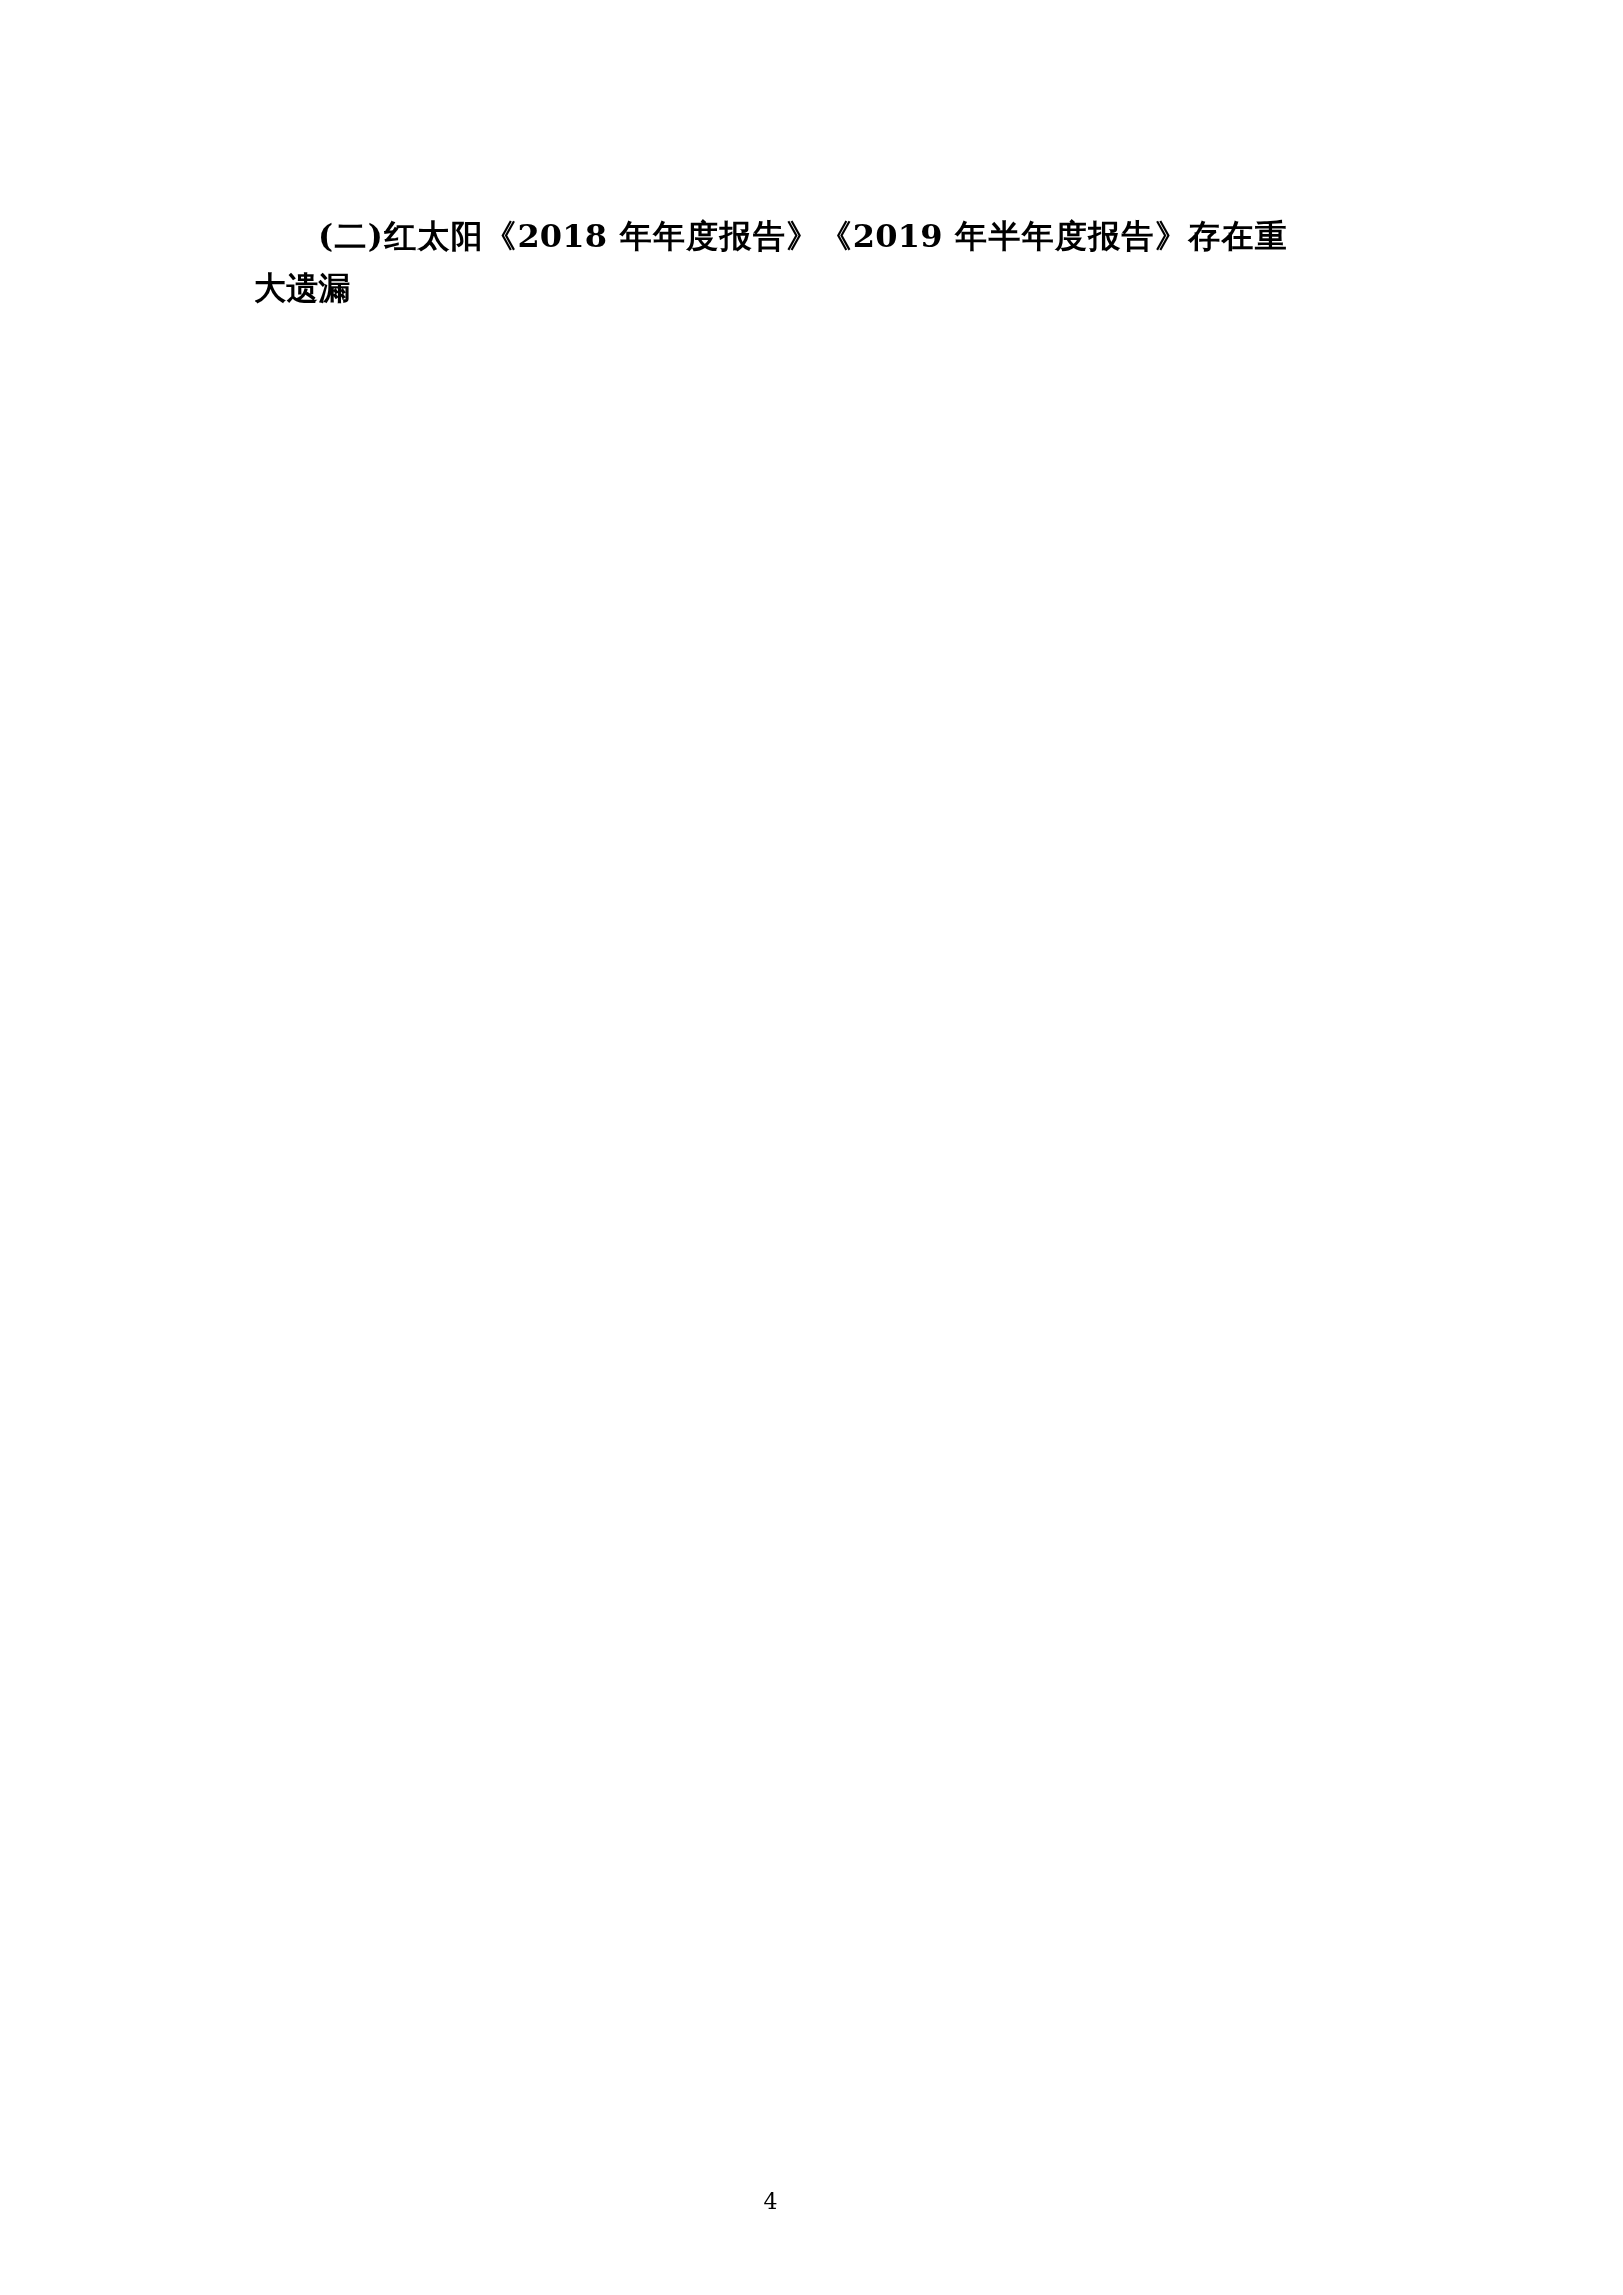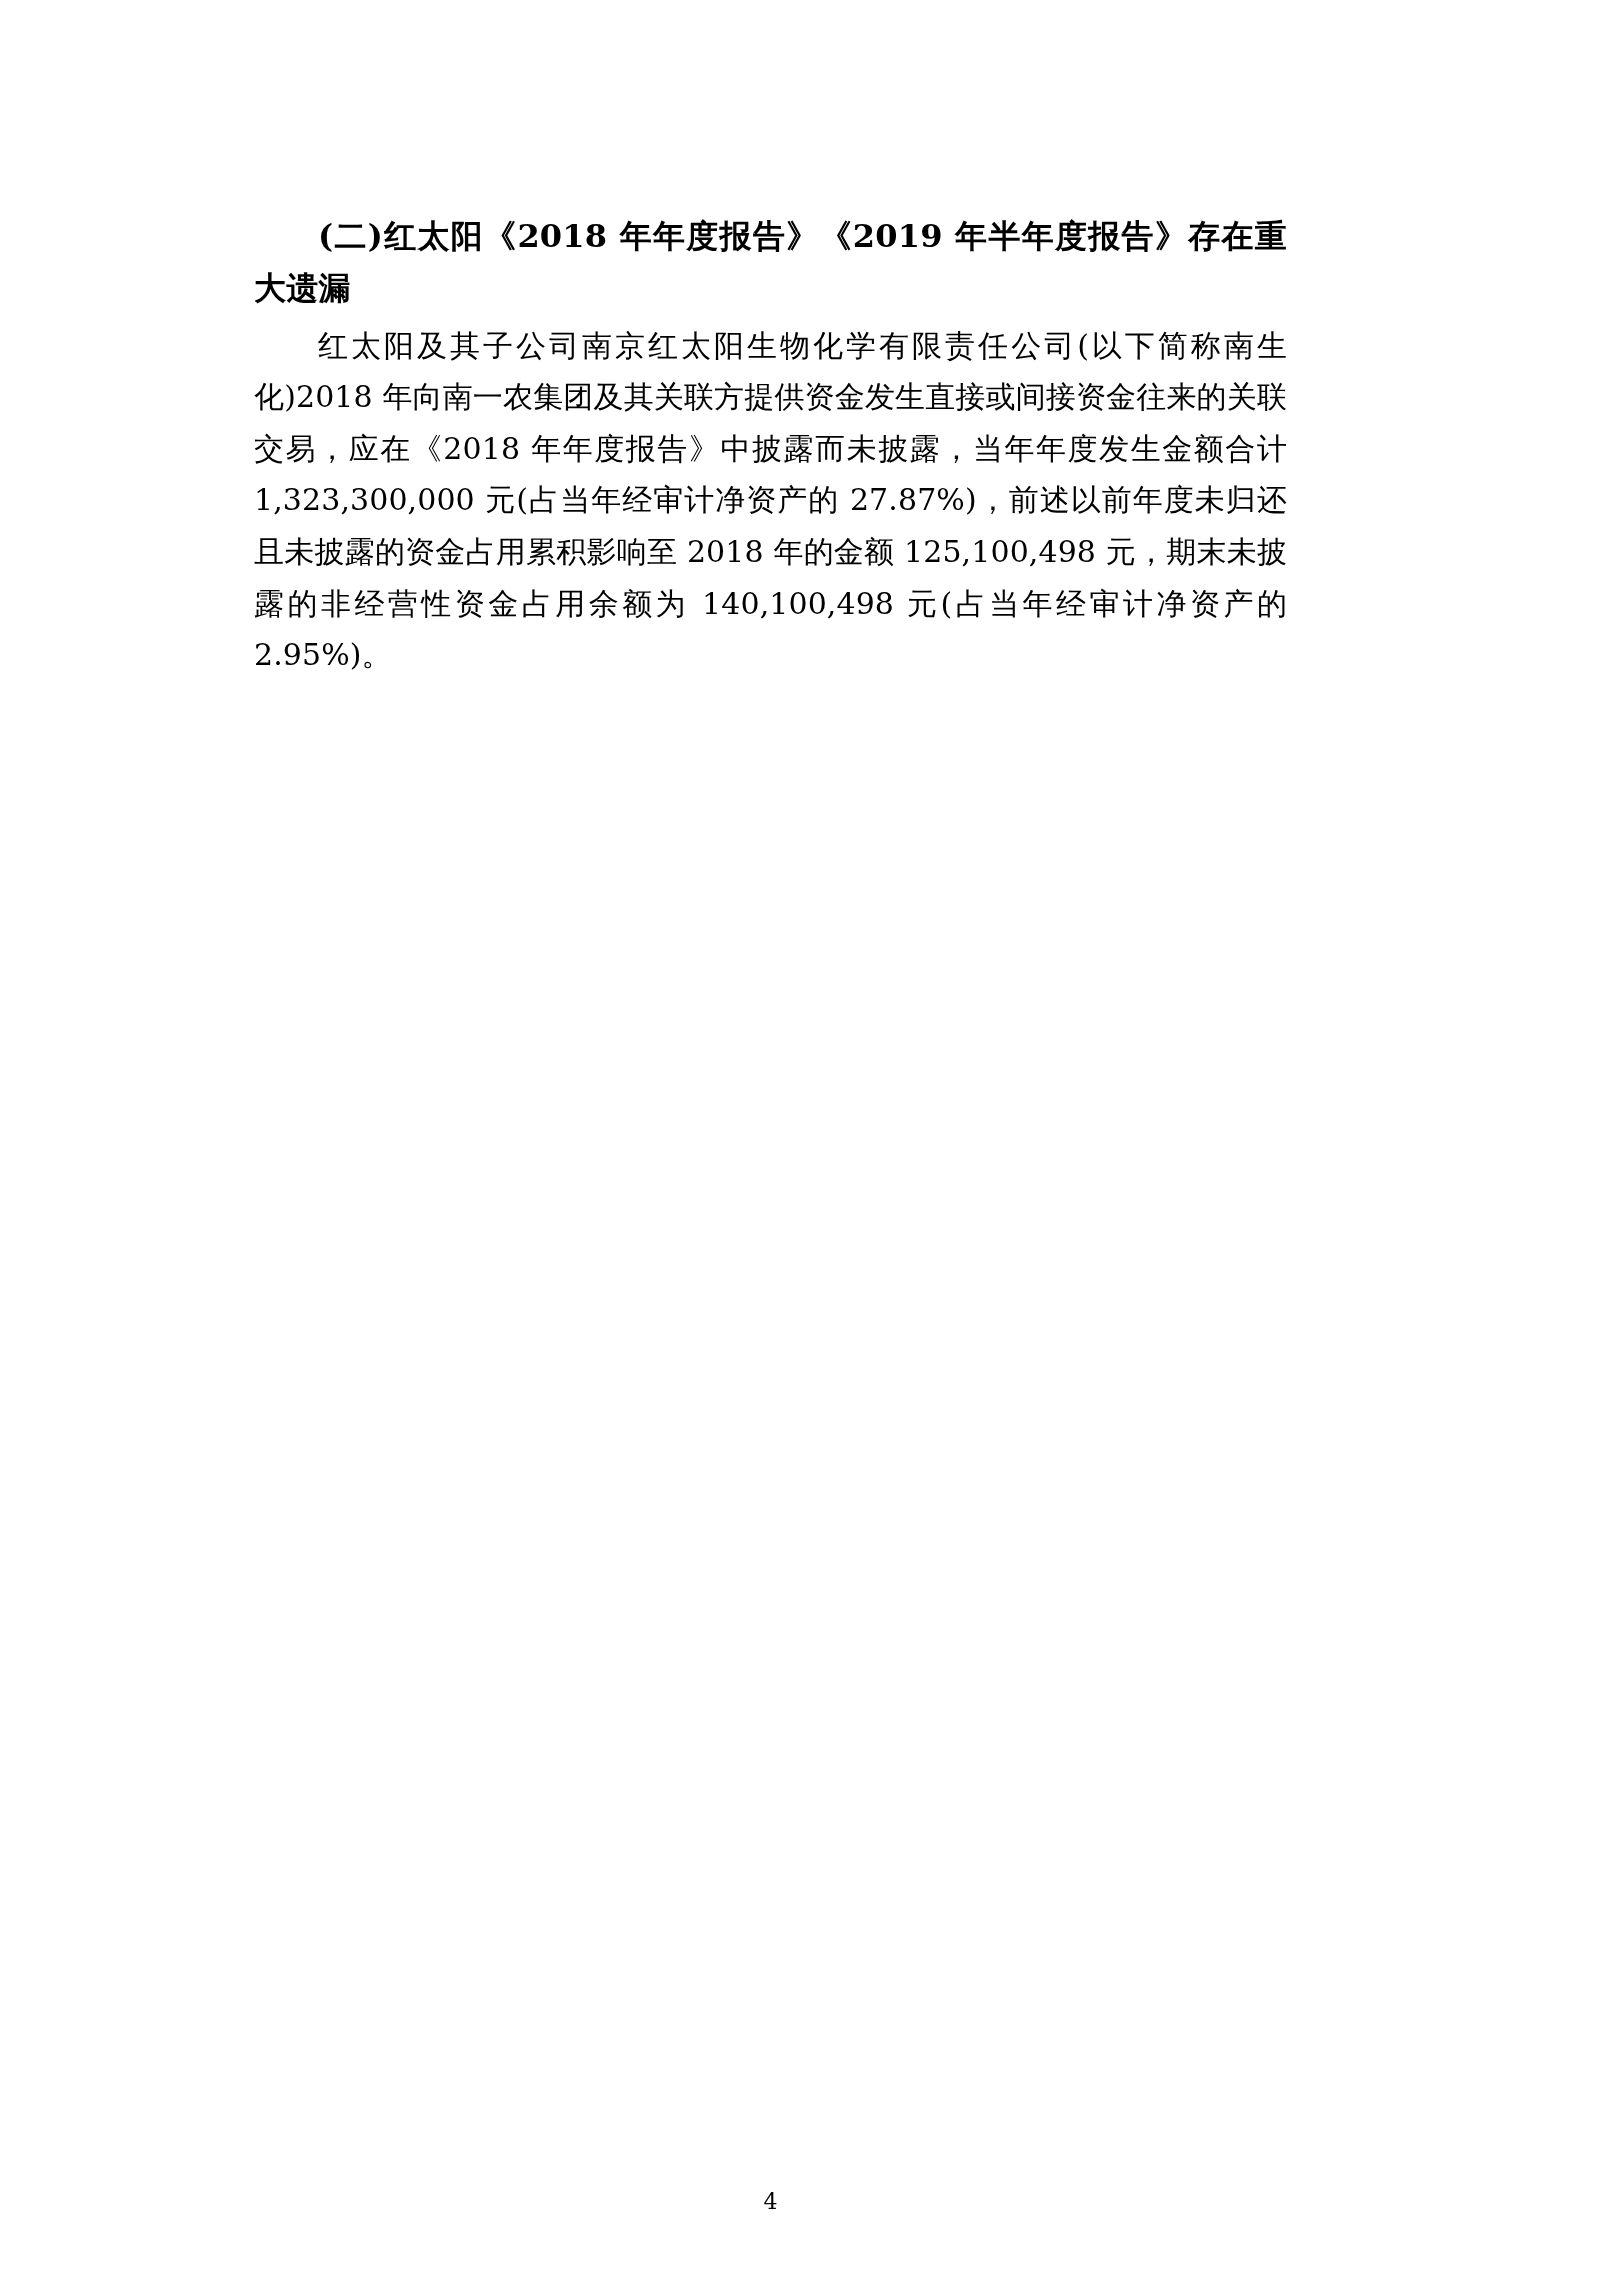--- a/index.html
+++ b/index.html
@@ -53,20 +53,19 @@
   }
 </style>
 </head>
 <body>
 
 <div class="page">
 
   <p class="doc-heading">(二)红太阳《2018 年年度报告》《2019 年半年度报告》存在重大遗漏</p>
 
 
-  <p class="doc-para">红太阳及其子公司南京红太阳生物化学有限责任公司(以下简称南生化)2018 年向南一农集团及其关联方提供资金发生直接或间接资金往来的关联交易，应在《2018 年年度报告》中披露而未披露，当年年度发生金额合计 1,323,300,000 元(占当年经审计净资产的 27.87%)，前述以前年度未归还且未披露的资金占用累积影响至 2018 年的金额 125,100,498 元，期末未披露的非经营性资金占用余额为 140,100,498 元(占当年经审计净资产的 2.95%)。</p>
 
 
 
   <div class="page-number">4</div>
 
 </div>
 
 
 </body></html>

